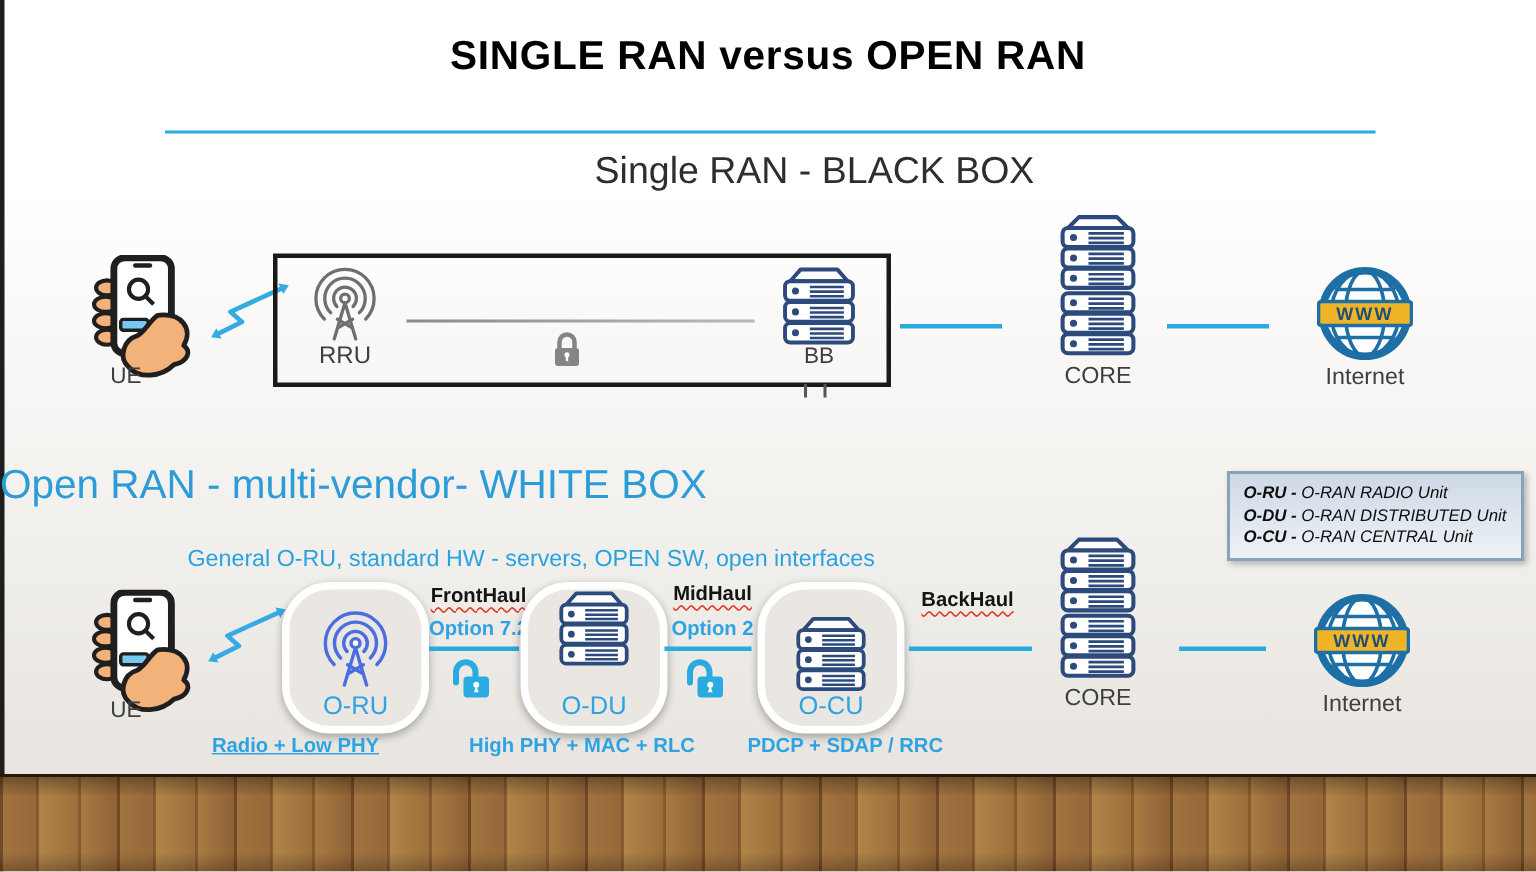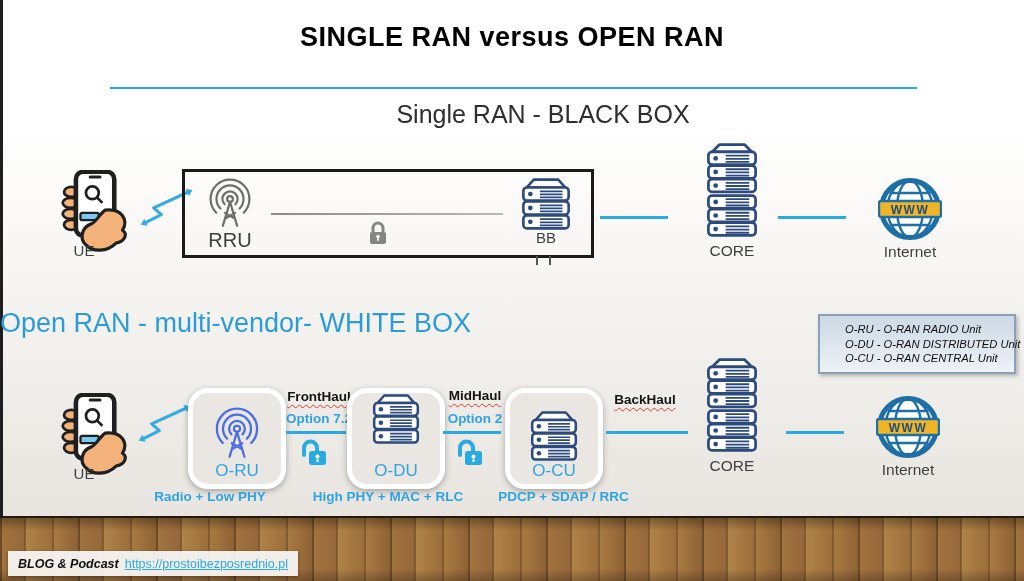--- a/index.html
+++ b/index.html
@@ -38,26 +38,26 @@
   .pos-core1{left:694px;top:142px;width:76px;}
   .pos-l1b{left:778px;top:216px;width:68px;}
   .pos-inet1{left:870px;top:177px;width:80px;}
   .core-label,.inet-label{font-size:15.5px;color:#3f3f3f;margin-top:2px;}
 
   
   .legend{left:818px;top:314px;width:176px;padding:6px 9px;
     background:linear-gradient(180deg,#cdd9e5,#eef2f7);
     border:2px solid #8aa2b8;box-shadow:2px 2px 4px rgba(0,0,0,.25);}
   .legend-row{font-size:11.2px;line-height:14.5px;font-style:italic;color:#0d0d0d;white-space:nowrap;}
-  .legend-abbr{font-weight:400;margin-left:16px;}
+  .legend-abbr{font-weight:700;}
 
   
   .pos-ue2{left:46px;top:393px;width:100px;}
   .pos-arrow2{left:138px;top:397px;}
-  .unitbox{width:88px;height:87px;background:#eae7e3;border:5px solid #ffffff;border-radius:20px;
+  .unitbox{width:88px;height:87px;background:#eae7e3;border:5px solid #ffffff;border-radius:32px;
     box-shadow:0 2px 6px rgba(0,0,0,.3);display:flex;flex-direction:column;align-items:center;justify-content:flex-end;padding-bottom:4px;}
   .pos-oru{left:188px;top:388px;}
   .pos-odu{left:347px;top:388px;justify-content:space-between;}
   .pos-ocu{left:505px;top:388px;align-items:center;}
   .unitbox .unit-label{font-size:17px;color:#2fa3e2;line-height:18px;}
   .haul-name{width:70px;text-align:center;font-size:13.5px;font-weight:600;color:#141414;
     text-decoration:underline wavy #e0392b 1px;text-underline-offset:3px;}
   .haul-option{width:70px;text-align:center;font-size:13.5px;font-weight:600;color:#2fa3e2;}
   .pos-fh-name{left:284px;top:389px;}
   .pos-fh-opt{left:284px;top:411px;}
@@ -66,21 +66,21 @@
   .pos-mh-name{left:440px;top:388px;}
   .pos-mh-opt{left:440px;top:411px;}
   .pos-mh-line{left:443px;top:431px;width:58px;}
   .pos-mh-lock{left:452px;top:437px;}
   .pos-bh-name{left:610px;top:392px;}
   .pos-bh-line{left:606px;top:431px;width:82px;}
   .pos-core2{left:694px;top:357px;width:76px;}
   .pos-l2b{left:786px;top:431px;width:58px;}
   .pos-inet2{left:868px;top:395px;width:80px;}
   .func-label{position:absolute;top:489px;text-align:center;font-size:13.5px;font-weight:600;color:#2fa3e2;}
-  .pos-f1{left:130px;width:160px;}
+  .pos-f1{left:117px;width:160px;text-decoration:underline;}
   .pos-f2{left:303px;width:170px;}
   .pos-f3{left:486px;width:155px;}
 
   
   .floor{left:0;top:516px;width:1024px;height:65px;border-top:2px solid #241a10;
     background:
       linear-gradient(180deg,rgba(0,0,0,.30),rgba(0,0,0,0) 20%,rgba(0,0,0,0) 78%,rgba(0,0,0,.28)),
       repeating-linear-gradient(90deg,
         #6f4a26 0px,#6f4a26 2px,
         #a1733f 2px,#96683a 24px,
@@ -218,21 +218,21 @@
   </div>
   <svg class="abs pos-arrow1" width="58" height="48">
       <use href="#zigzag"></use>
     </svg>
 
   <div class="abs blackbox">
     <div class="abs node pos-rru">
       <svg width="54" height="54" style="color:#6e6e6e">
           <use href="#antenna"></use>
         </svg>
-      <div class="node-label" style="font-size:20px;margin-top:-2px;">RRU</div>
+      <div class="node-label" style="font-size:16px;margin-top:-2px;">RRU</div>
     </div>
     <div class="abs grayline"></div>
     <svg class="abs pos-lock1" width="22" height="28">
         <use href="#lockclosed"></use>
       </svg>
     <div class="abs node pos-bb">
       <svg width="56" height="54">
           <use href="#server3"></use>
         </svg>
       <div class="node-label" style="margin-top:-2px;text-align:right;">BB</div>
@@ -264,20 +264,21 @@
     </div>
     <div class="legend-row">
       <span class="legend-abbr">O-DU -</span>
       <span>O-RAN DISTRIBUTED Unit</span>
     </div>
     <div class="legend-row">
       <span class="legend-abbr">O-CU -</span>
       <span>O-RAN CENTRAL Unit</span>
     </div>
   </div>
+  <div class="abs sub-open">General O-RU, standard HW - servers, OPEN SW, open interfaces</div>
 
   <div class="abs node pos-ue2">
     <svg width="90" height="84">
         <use href="#phonehand"></use>
       </svg>
     <div class="node-label" style="margin-top:-12px;margin-right:24px;">UE</div>
   </div>
   <svg class="abs pos-arrow2" width="58" height="48">
       <use href="#zigzag"></use>
     </svg>
@@ -333,17 +334,13 @@
       <text x="32" y="36.5" text-anchor="middle" font-size="12" font-weight="800" fill="#1d4f7c" letter-spacing="1.5" style="text-transform:uppercase">www</text>
     </svg>
     <div class="inet-label">Internet</div>
   </div>
 
   <div class="func-label pos-f1">Radio + Low PHY</div>
   <div class="func-label pos-f2">High PHY + MAC + RLC</div>
   <div class="func-label pos-f3">PDCP + SDAP / RRC</div>
 
   <div class="abs floor"></div>
-  <div class="abs blog-bar">
-    <span class="blog-label">BLOG &amp; Podcast</span>
-    <a class="blog-link" href="#">https://prostoibezposrednio.pl</a>
-  </div>
 </div>
 
 </body></html>

